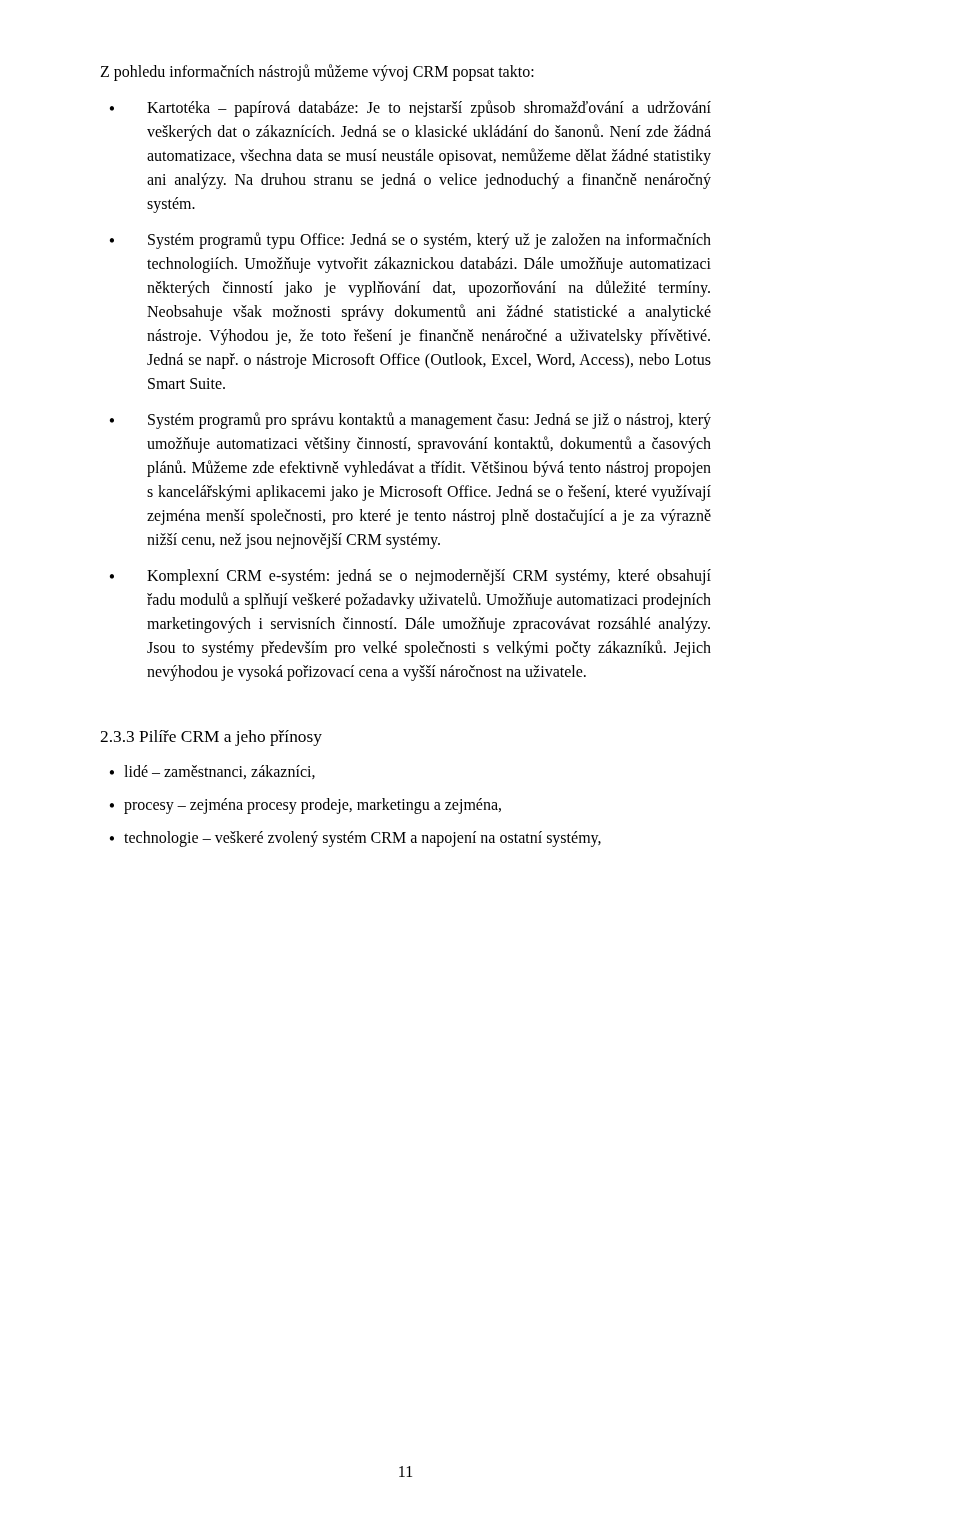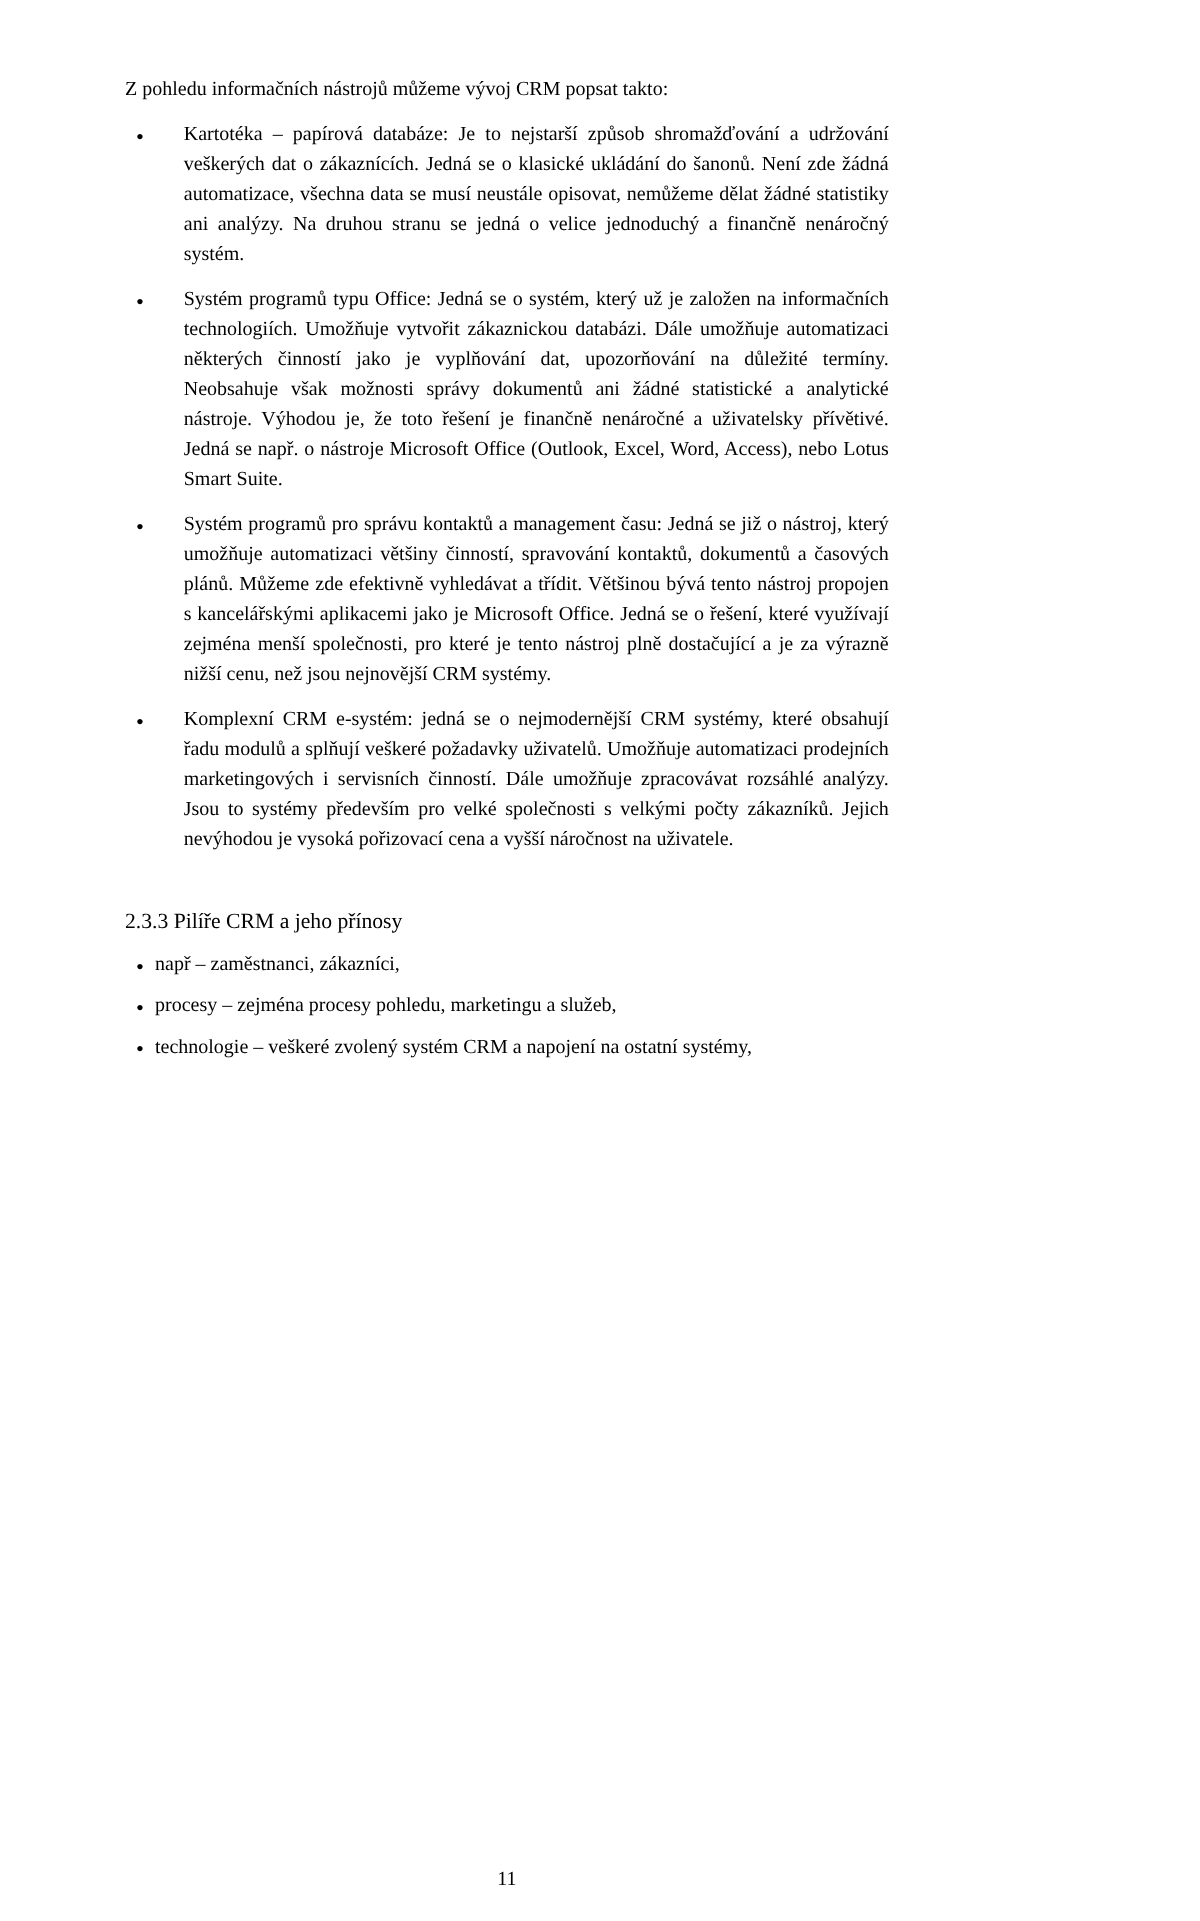--- a/index.html
+++ b/index.html
@@ -64,21 +64,21 @@
       margin-bottom: 10px;
     }
 
     .intro-text {
       margin-bottom: 12px;
       line-height: 1.5;
     }
 
     .page-number {
       position: absolute;
-      bottom: 24px;
+      bottom: 56px;
       left: 50%;
       transform: translateX(-50%);
       font-size: 12pt;
     }
 
     .sub-bullet-list {
       list-style: none;
       padding: 0;
       margin: 0;
       margin-top: 8px;
@@ -131,25 +131,25 @@
         <span class="bullet-text">Komplexní CRM e-systém: jedná se o nejmodernější CRM systémy, které obsahují řadu modulů a splňují veškeré požadavky uživatelů. Umožňuje automatizaci prodejních marketingových i servisních činností. Dále umožňuje zpracovávat rozsáhlé analýzy. Jsou to systémy především pro velké společnosti s velkými počty zákazníků. Jejich nevýhodou je vysoká pořizovací cena a vyšší náročnost na uživatele.</span>
       </li>
     </ul>
 
     <h2 class="section-heading">2.3.3 Pilíře CRM a jeho přínosy</h2>
 
 
     <ul class="sub-bullet-list">
       <li>
         <span class="sub-bullet-dot">•</span>
-        <span class="sub-bullet-text">např – zaměstnanci, zákazníci,</span>
+        <span class="sub-bullet-text">lidé – zaměstnanci, zákazníci,</span>
       </li>
       <li>
         <span class="sub-bullet-dot">•</span>
-        <span class="sub-bullet-text">procesy – zejména procesy pohledu, marketingu a služeb,</span>
+        <span class="sub-bullet-text">procesy – zejména procesy prodeje, marketingu a zejména,</span>
       </li>
       <li>
         <span class="sub-bullet-dot">•</span>
         <span class="sub-bullet-text">technologie – veškeré zvolený systém CRM a napojení na ostatní systémy,</span>
       </li>
     </ul>
 
   </div>
 
   <div class="page-number">11</div>

